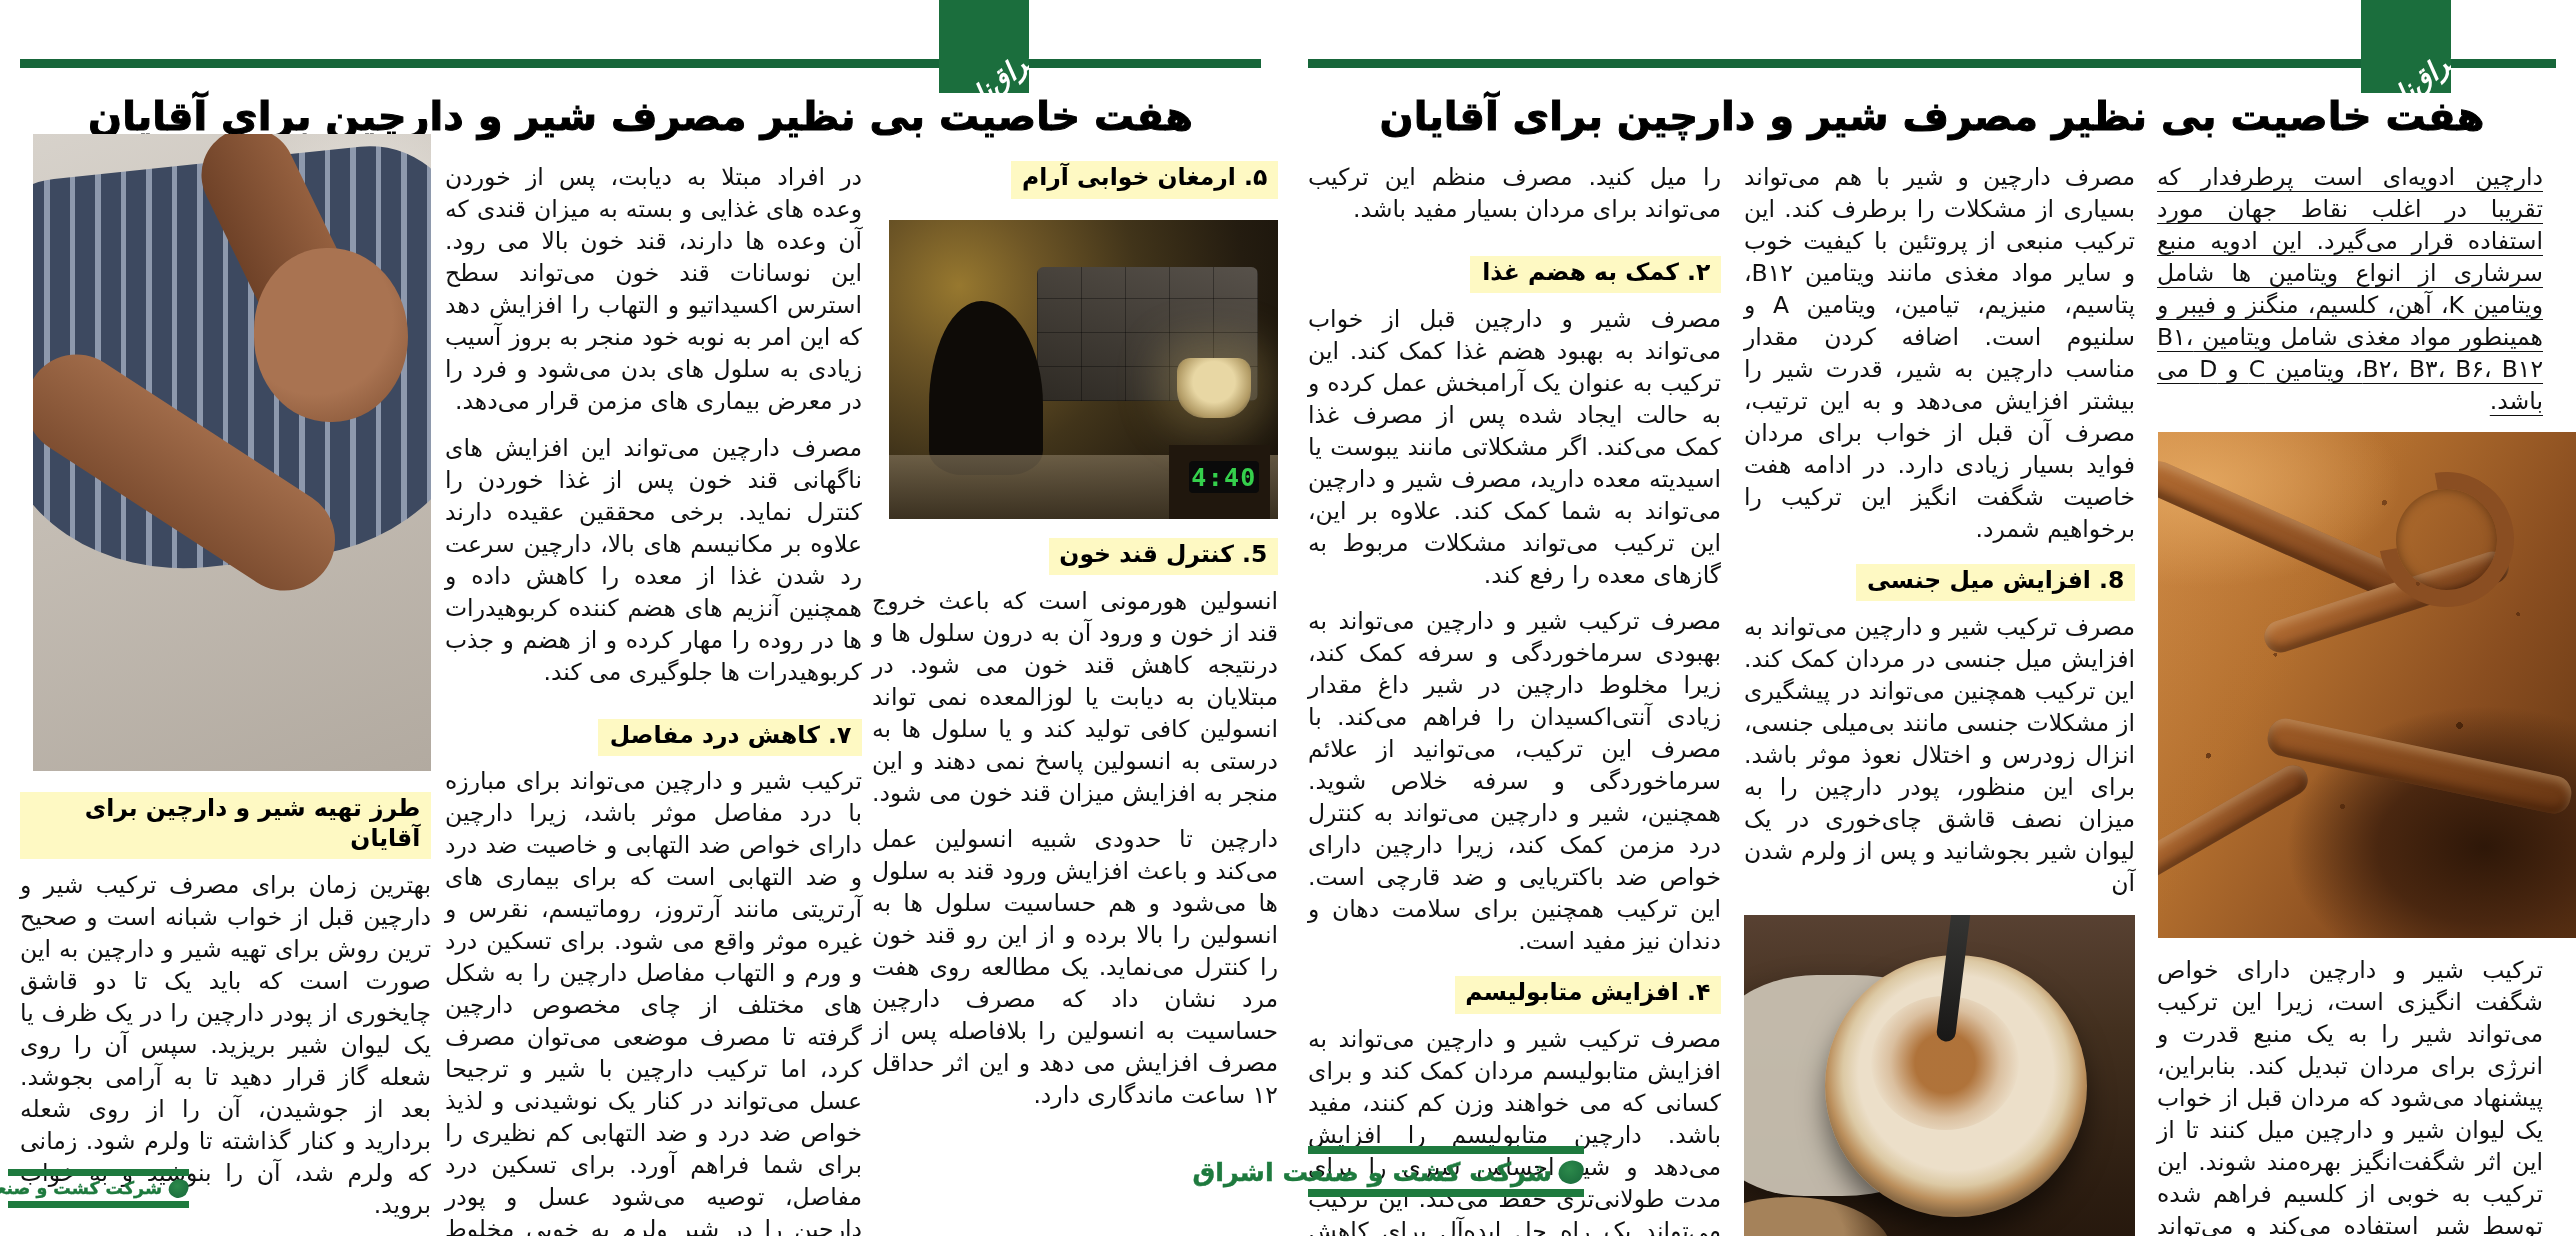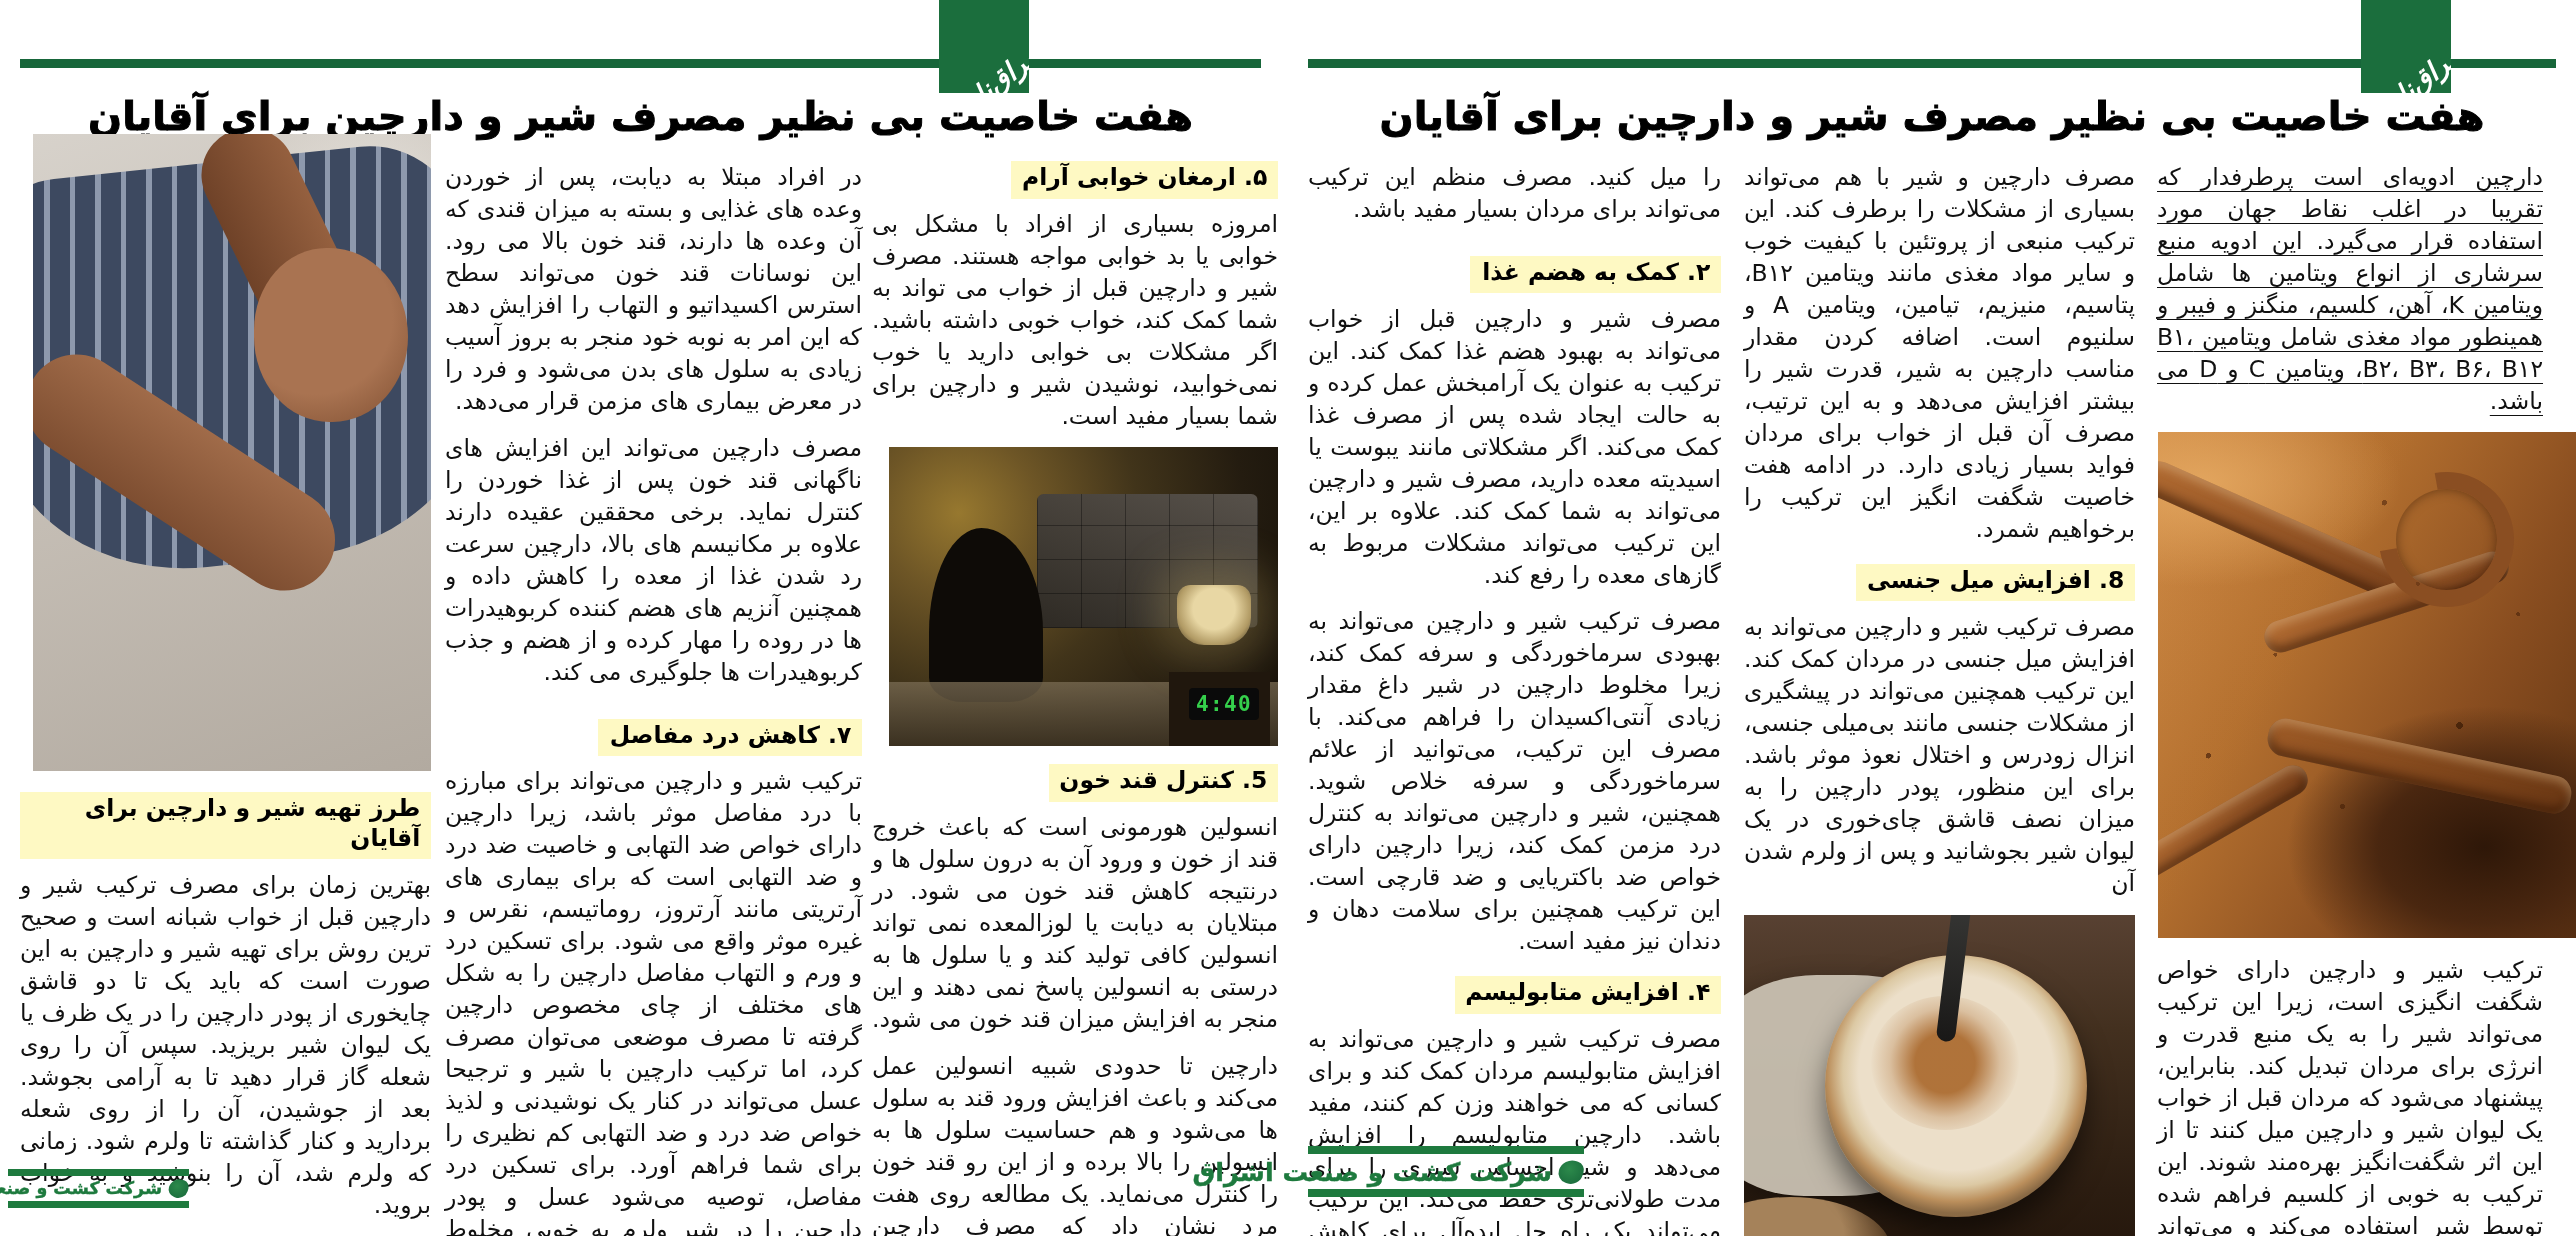--- a/index.html
+++ b/index.html
@@ -81,21 +81,21 @@
   .man-sil{position:absolute;left:40px;top:81px;width:114px;height:174px;background:#0e0b07;
     border-radius:46% 54% 30% 30% / 60% 60% 14% 14%;}
   .sheets{position:absolute;left:0;bottom:0;width:100%;height:64px;
     background:linear-gradient(180deg, rgba(122,108,84,.75), rgba(60,50,34,.9));}
   .nightstand{position:absolute;right:8px;bottom:0;width:101px;height:74px;background:#20170d;}
   .lamp{position:absolute;right:27px;bottom:101px;width:74px;height:60px;
     background:radial-gradient(ellipse at 50% 40%, #e8d7a4 0 40%, #b19a64 70%, rgba(0,0,0,0) 100%);
     border-radius:13.4px 13.4px 27px 27px;box-shadow:0 0 40px 20px rgba(220,190,110,.25);}
   .clock{position:absolute;right:19px;bottom:25.5px;width:70px;height:32px;background:#0a0a0a;
     border-radius:4px;display:flex;align-items:center;justify-content:center;}
-  .clock span{color:#35d04c;font-family:"DejaVu Sans Mono",monospace;font-size:21px;font-weight:bold;
+  .clock span{color:#35d04c;font-family:"DejaVu Sans Mono",monospace;font-size:25px;font-weight:bold;
     direction:ltr;letter-spacing:1.3px;}
   .photo-arthritis{width:398px;height:637px;margin:0 0 17.4px 0;
     background:
       radial-gradient(ellipse 241px 201px at 85% 12%, #e6e2dc 0%, rgba(0,0,0,0) 60%),
       linear-gradient(160deg,#d7d2cb 0%,#c6bfb6 45%,#b2aaa0 100%);}
   .shirt{position:absolute;left:-40px;top:27px;width:483px;height:402px;transform:rotate(-6deg);
     border-radius:81px 94px 40% 40%;
     background:repeating-linear-gradient(96deg,#3d4960 0 20px,#8e99ad 20px 25.5px);}
   .arm1{position:absolute;left:-27px;top:288px;width:349px;height:101px;border-radius:54px;
     transform:rotate(33deg);background:linear-gradient(180deg,#a06b49,#7e4e31);}
@@ -164,21 +164,20 @@
     <p class="para">را میل کنید. مصرف منظم این ترکیب می‌تواند برای مردان بسیار مفید باشد.</p>
     <h3 class="sec-h gap-top">۲. کمک به هضم غذا</h3>
     <p class="para">مصرف شیر و دارچین قبل از خواب می‌تواند به بهبود هضم غذا کمک کند. این ترکیب به عنوان یک آرامبخش عمل کرده و به حالت ایجاد شده پس از مصرف غذا کمک می‌کند. اگر مشکلاتی مانند یبوست یا اسیدیته معده دارید، مصرف شیر و دارچین می‌تواند به شما کمک کند. علاوه بر این، این ترکیب می‌تواند مشکلات مربوط به گازهای معده را رفع کند.</p>
     <p class="para">مصرف ترکیب شیر و دارچین می‌تواند به بهبودی سرماخوردگی و سرفه کمک کند، زیرا مخلوط دارچین در شیر داغ مقدار زیادی آنتی‌اکسیدان را فراهم می‌کند. با مصرف این ترکیب، می‌توانید از علائم سرماخوردگی و سرفه خلاص شوید. همچنین، شیر و دارچین می‌تواند به کنترل درد مزمن کمک کند، زیرا دارچین دارای خواص ضد باکتریایی و ضد قارچی است. این ترکیب همچنین برای سلامت دهان و دندان نیز مفید است.</p>
     <h3 class="sec-h">۴. افزایش متابولیسم</h3>
     <p class="para">مصرف ترکیب شیر و دارچین می‌تواند به افزایش متابولیسم مردان کمک کند و برای کسانی که می خواهند وزن کم کنند، مفید باشد. دارچین متابولیسم را افزایش می‌دهد و شیر احساس سیری را برای مدت طولانی‌تری حفظ می‌کند. این ترکیب می‌تواند یک راه حل ایده‌آل برای کاهش وزن باشد. افرادی که می‌خواهند وزن</p>
   </div>
 
   <div class="col l-col1">
     <h3 class="sec-h" style="margin-top:0;">۵. ارمغان خوابی آرام</h3>
-    <p class="para">امروزه بسیاری از افراد با مشکل بی خوابی یا بد خوابی مواجه هستند. مصرف شیر و دارچین قبل از خواب می تواند به شما کمک کند، خواب خوبی داشته باشید. اگر مشکلات بی خوابی دارید یا خوب نمی‌خوابید، نوشیدن شیر و دارچین برای شما بسیار مفید است.</p>
     <div class="photo photo-bed">
       <div class="headboard"></div>
       <div class="man-sil"></div>
       <div class="sheets"></div>
       <div class="lamp"></div>
       <div class="nightstand"></div>
       <div class="clock">
         <span>4:40</span>
       </div>
     </div>

